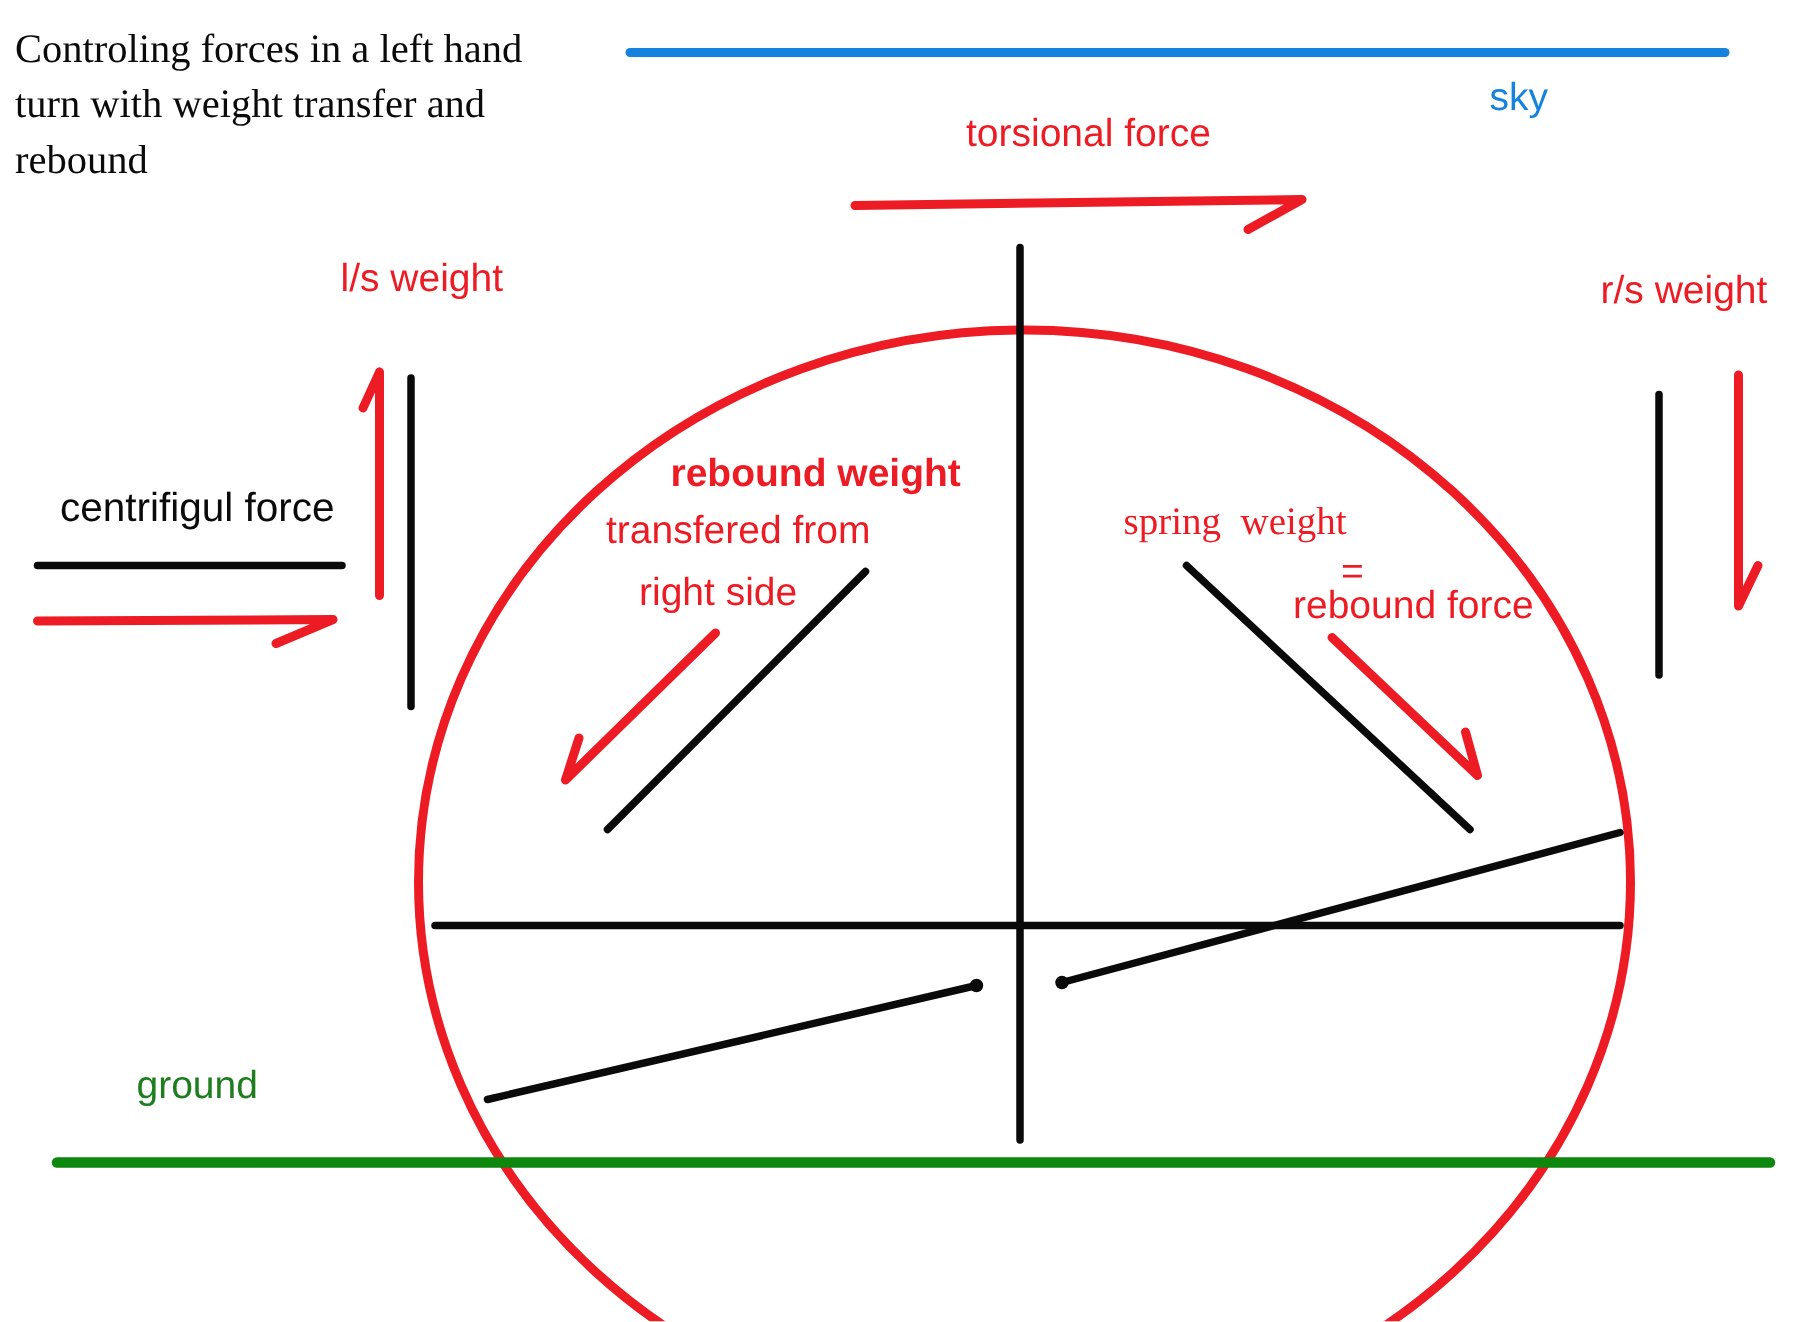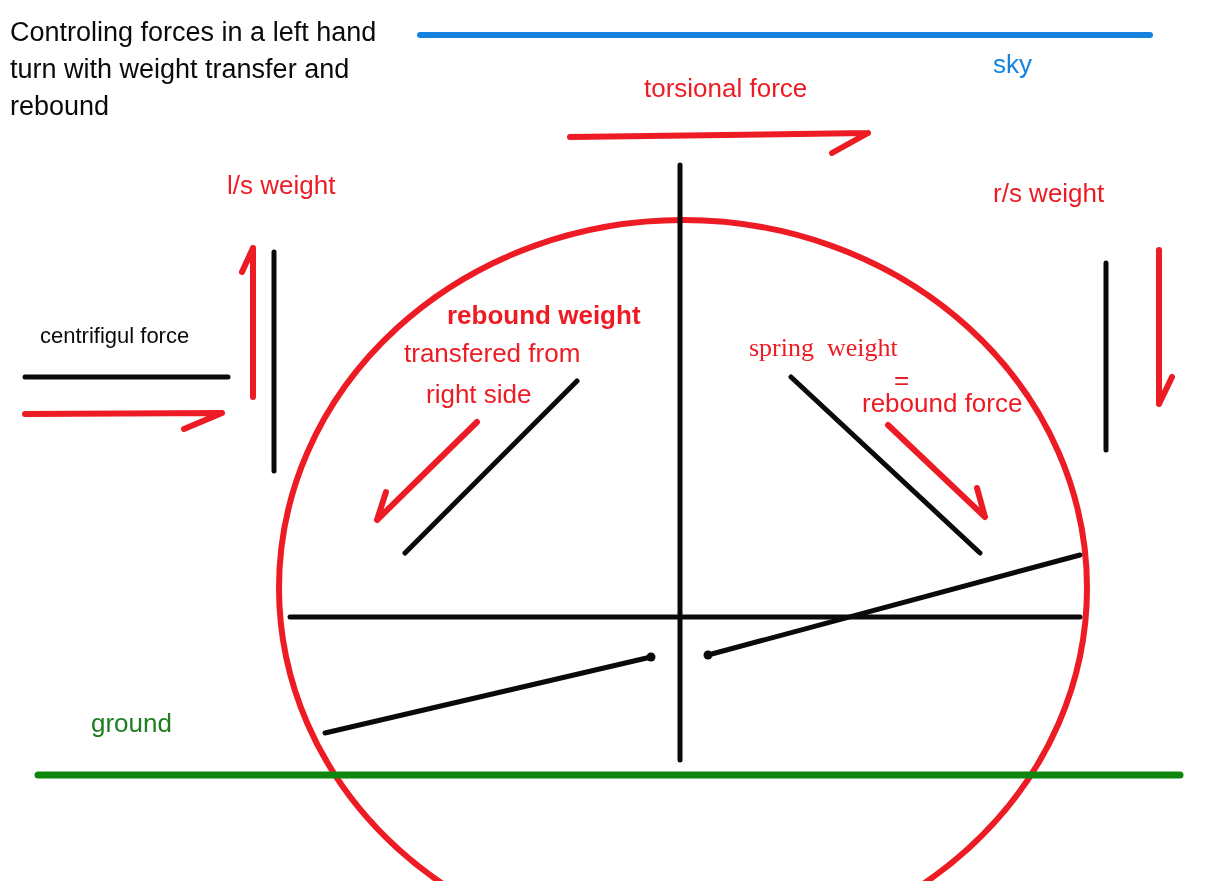--- a/index.html
+++ b/index.html
@@ -65,33 +65,33 @@
     <path d="M1159,250 L1159,404 M1159,404 L1172,377" fill="none" stroke-width="6" stroke-linecap="round" style="stroke:var(--red)"></path>
 
     <line x1="25" y1="377" x2="228" y2="377" stroke-width="5" stroke-linecap="round" style="stroke:var(--black)"></line>
     <path d="M25,414 L222,413 M222,413 L184,429" fill="none" stroke-width="6" stroke-linecap="round" style="stroke:var(--red)"></path>
 
     <path d="M477,422 L377,520 M377,520 L386,492" fill="none" stroke-width="6" stroke-linecap="round" style="stroke:var(--red)"></path>
 
     <path d="M888,425 L985,517 M985,517 L977,488" fill="none" stroke-width="6" stroke-linecap="round" style="stroke:var(--red)"></path>
   </svg>
 
-  <div class="label title" style="left:10px;top:14px;">Controling forces in a left hand
+  <div class="label title" style="left:10px;top:14px;font-family:Liberation Serif, serif;">Controling forces in a left hand
 turn with weight transfer and
 rebound</div>
 
   <div class="label red" style="left:604px;top:74px;margin-left:40px;">torsional force</div>
 
   <div class="label blue" style="left:993px;top:50px;">sky</div>
 
   <div class="label red" style="left:227px;top:171px;">l/s weight</div>
 
-  <div class="label red" style="left:993px;top:179px;">r/s weight</div>
+  <div class="label red" style="left:1067px;top:179px;">r/s weight</div>
 
-  <div class="label black" style="left:40px;top:324px;font-size:22px;">centrifigul force</div>
+  <div class="label black" style="left:40px;top:324px;font-size:27px;">centrifigul force</div>
 
   <div class="label red" style="left:447px;top:301px;font-weight:bold;">rebound weight</div>
   <div class="label red" style="left:404px;top:339px;">transfered from</div>
   <div class="label red" style="left:426px;top:380px;">right side</div>
 
   <div class="label red" style="left:749px;top:334px;font-family:Liberation Serif, serif;">spring  weight</div>
   <div class="label red" style="left:894px;top:366px;">=</div>
   <div class="label red" style="left:842px;top:389px;margin-left:20px;">rebound force</div>
 
   <div class="label green" style="left:91px;top:709px;">ground</div>

